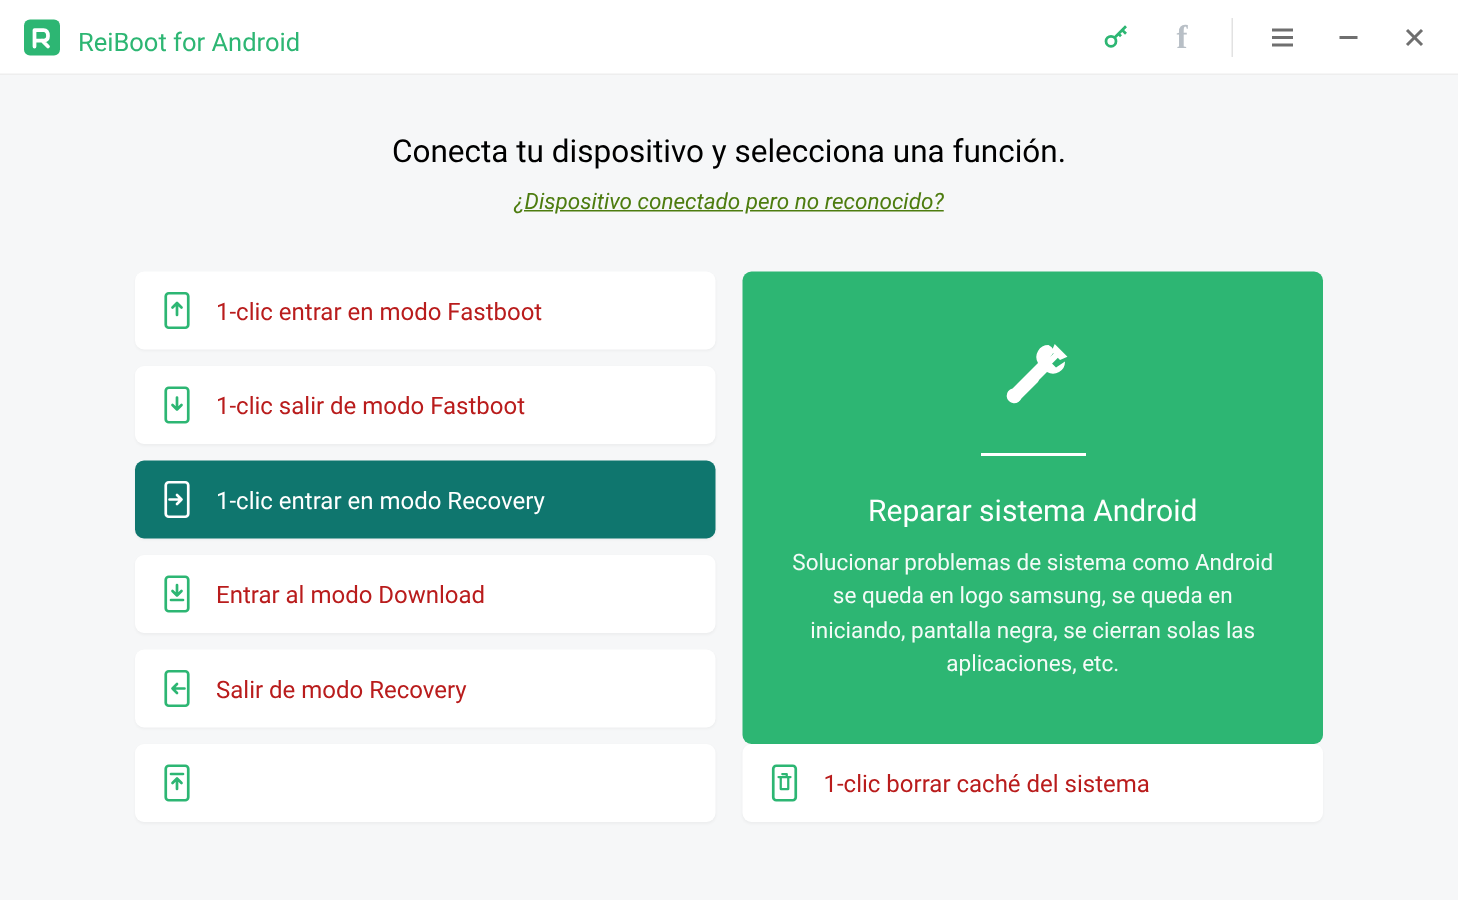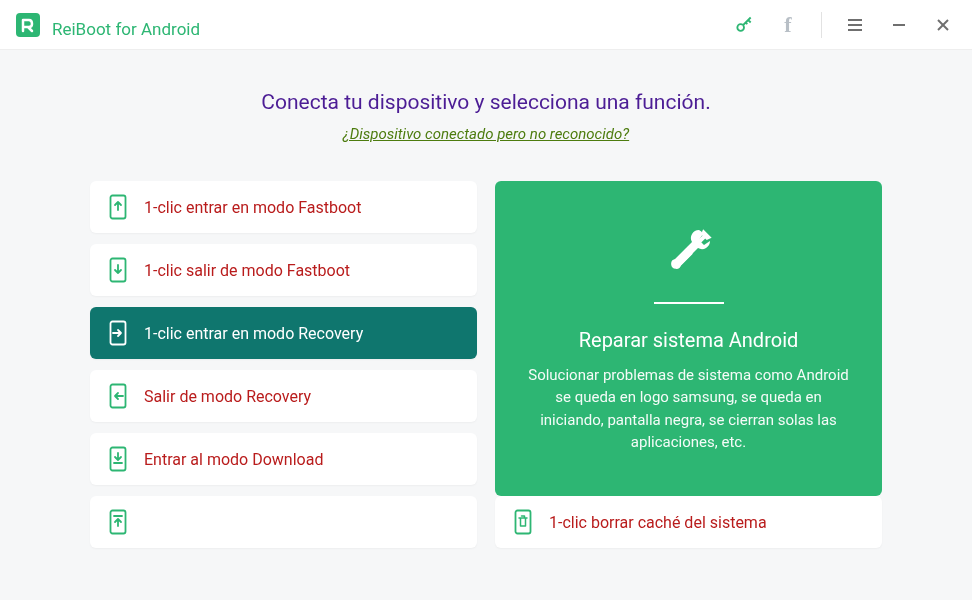--- a/index.html
+++ b/index.html
@@ -70,21 +70,21 @@
     }
     .content {
       padding: 40px 90px 30px 90px;
     }
     .header-text {
       text-align: center;
       margin-bottom: 38px;
     }
     .main-heading {
       font-size: 21px;
-      color: #4c1d95;
+      color: #000000;
       font-weight: 400;
       margin-bottom: 10px;
     }
     .sub-link {
       font-size: 15px;
       color: #4d7c0f;
       font-style: italic;
       text-decoration: underline;
       cursor: pointer;
     }
@@ -246,34 +246,34 @@
             <path d="M4 13 L12 13 M9 10 L12 13 L9 16" stroke="#ffffff" stroke-width="1.8" fill="none" stroke-linecap="round" stroke-linejoin="round"></path>
           </svg>
         </div>
         <span class="option-label">1-clic entrar en modo Recovery</span>
       </div>
 
       <div class="option-btn">
         <div class="option-icon">
           <svg width="18" height="26" viewBox="0 0 18 26" fill="none">
             <rect x="1.5" y="1.5" width="15" height="23" rx="2" stroke="#2db673" stroke-width="1.8"></rect>
+            <path d="M9 7 L9 14 M6 11 L9 14 L12 11 M5 17 L13 17" stroke="#2db673" stroke-width="1.8" fill="none" stroke-linecap="round" stroke-linejoin="round"></path>
+          </svg>
+        </div>
+        <span class="option-label">Entrar al modo Download</span>
+      </div>
+
+      <div class="option-btn">
+        <div class="option-icon">
+          <svg width="18" height="26" viewBox="0 0 18 26" fill="none">
+            <rect x="1.5" y="1.5" width="15" height="23" rx="2" stroke="#2db673" stroke-width="1.8"></rect>
             <path d="M14 13 L6 13 M9 10 L6 13 L9 16" stroke="#2db673" stroke-width="1.8" fill="none" stroke-linecap="round" stroke-linejoin="round"></path>
           </svg>
         </div>
         <span class="option-label">Salir de modo Recovery</span>
-      </div>
-
-      <div class="option-btn">
-        <div class="option-icon">
-          <svg width="18" height="26" viewBox="0 0 18 26" fill="none">
-            <rect x="1.5" y="1.5" width="15" height="23" rx="2" stroke="#2db673" stroke-width="1.8"></rect>
-            <path d="M9 7 L9 14 M6 11 L9 14 L12 11 M5 17 L13 17" stroke="#2db673" stroke-width="1.8" fill="none" stroke-linecap="round" stroke-linejoin="round"></path>
-          </svg>
-        </div>
-        <span class="option-label">Entrar al modo Download</span>
       </div>
 
       <div class="option-btn">
         <div class="option-icon">
           <svg width="18" height="26" viewBox="0 0 18 26" fill="none">
             <rect x="1.5" y="1.5" width="15" height="23" rx="2" stroke="#2db673" stroke-width="1.8"></rect>
             <path d="M9 17 L9 10 M6 13 L9 10 L12 13 M5 7 L13 7" stroke="#2db673" stroke-width="1.8" fill="none" stroke-linecap="round" stroke-linejoin="round"></path>
           </svg>
         </div>
       </div>

